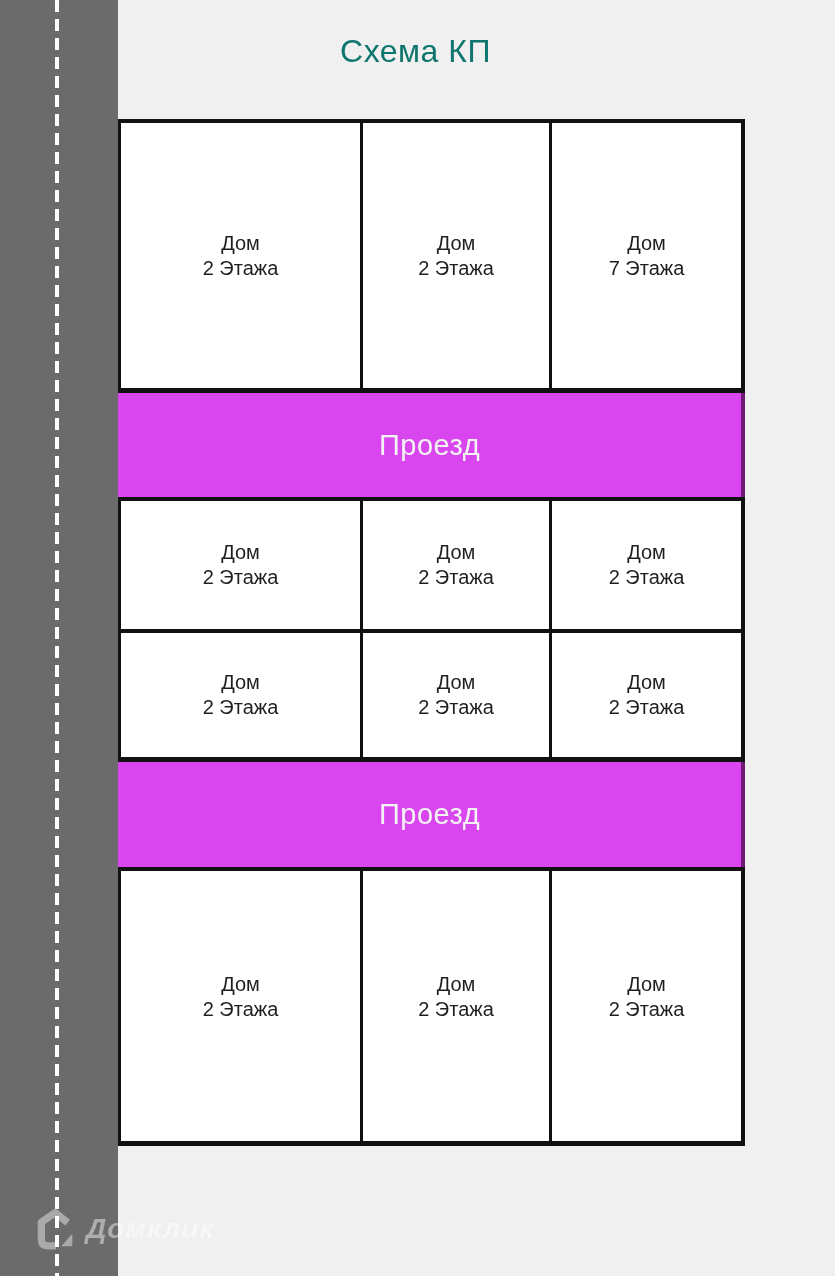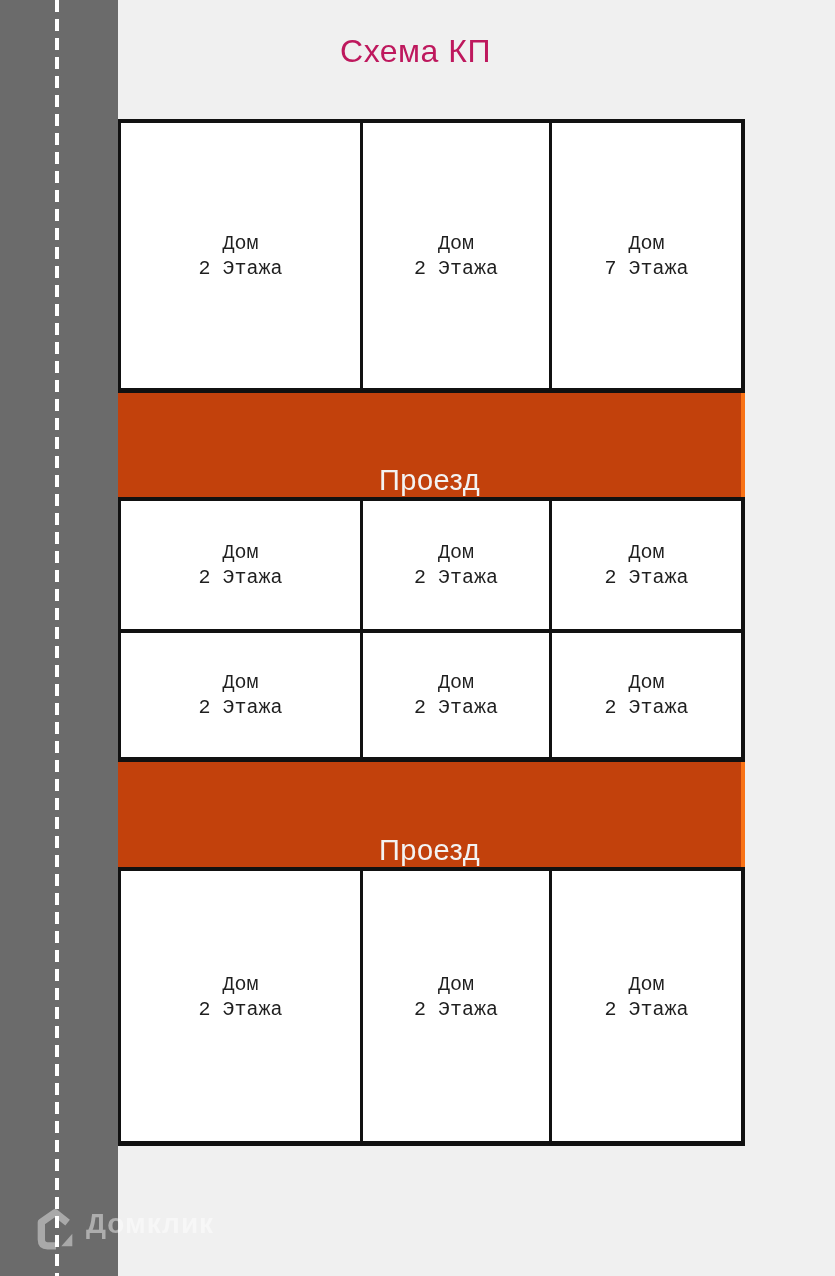--- a/index.html
+++ b/index.html
@@ -21,41 +21,40 @@
     width:118px;height:1276px;
     z-index:5;
     pointer-events:none;
   }
   
   .title{
     position:absolute;left:118px;top:30px;width:627px;
     text-align:center;
     transform:translateX(-16px);
     font-size:32px;line-height:42px;
-    color:#be185d;
+    color:#0f766e;
     letter-spacing:0.5px;
   }
   
   .row{
     position:absolute;left:118px;width:627px;
     box-sizing:border-box;
     background:#ffffff;
     border:3px solid #111111;
     border-top-width:4px;
     border-right-width:4px;
     border-bottom-width:5px;
     display:flex;
   }
   .row1{top:119px;height:274px;}
   .row3{top:867px;height:279px;}
   .cell{
     box-sizing:border-box;
     display:flex;align-items:center;justify-content:center;
     text-align:center;
-    font-family:Liberation Mono, monospace;
   }
   .c1{flex:0 0 239px;}
   .c2{flex:0 0 189px;border-left:3px solid #111111;}
   .c3{flex:1 1 auto;border-left:3px solid #111111;}
   .row3 .cell{padding-bottom:18px;}
   .cell-text{
     font-size:20px;line-height:25px;color:#1f1f1f;
   }
   .cell-text span{display:block;}
   
@@ -69,34 +68,35 @@
     border-bottom-width:5px;
     display:grid;
     grid-template-columns:239px 189px 1fr;
     grid-template-rows:1fr 1fr;
   }
   .grid .cell.r2{border-top:4px solid #111111;}
   
   .band{
     position:absolute;left:118px;width:627px;
     box-sizing:border-box;
-    background:#c2410c;
-    border-right:4px solid #f97316;
-    display:flex;align-items:flex-end;justify-content:center;
+    background:#d946ef;
+    border-right:4px solid #701a75;
+    display:flex;align-items:center;justify-content:center;
   }
   .band1{top:393px;height:104px;}
   .band2{top:762px;height:105px;}
   .band-label{
     font-size:29px;color:#f3f3f3;letter-spacing:0.5px;
   }
   
   .watermark{
     position:absolute;left:34px;top:1208px;
-    display:flex;
+    display:flex;align-items:center;
     z-index:3;
+    font-style:italic;
   }
   .wm-logo{width:42px;height:42px;flex:0 0 auto;}
   .wm-text{
     margin-left:10px;
     font-size:28px;font-weight:bold;
     color:rgba(255,255,255,0.45);
     letter-spacing:1px;
   }
 </style>
 </head>

